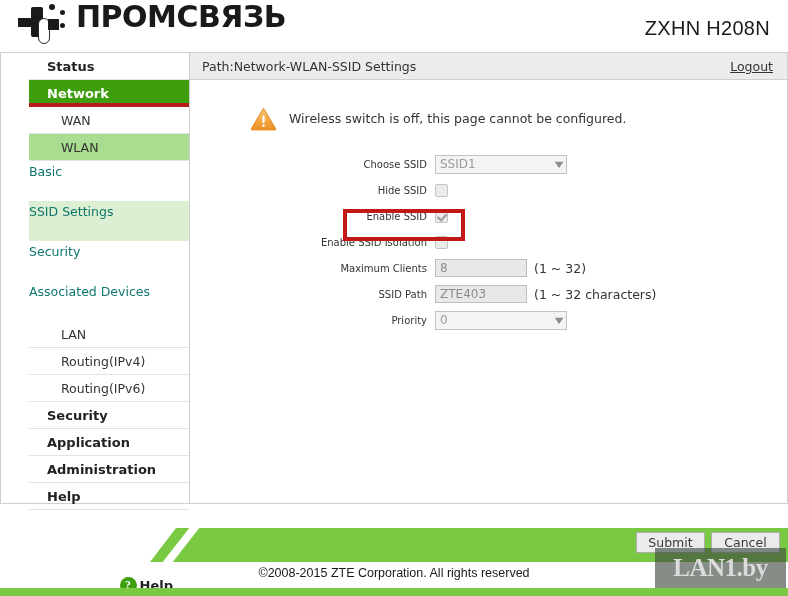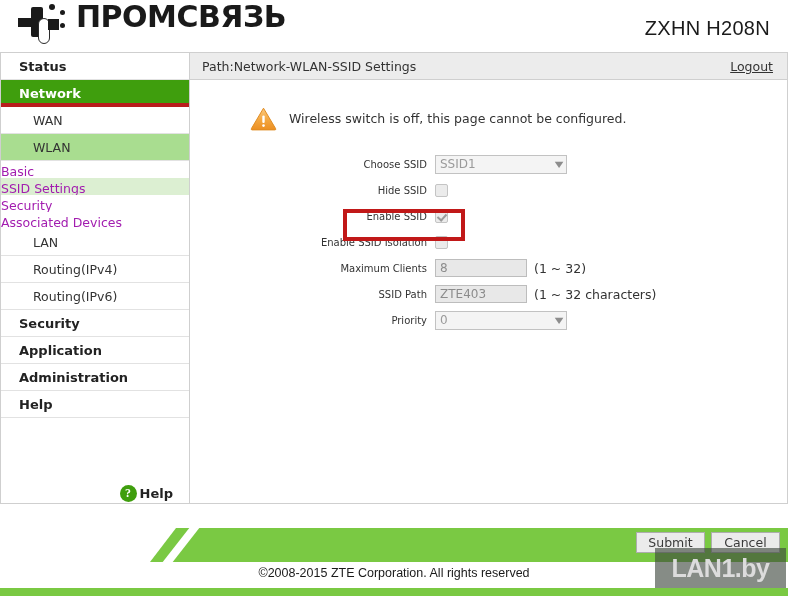--- a/index.html
+++ b/index.html
@@ -124,43 +124,44 @@
   }
   .nav-item {
     position: relative;
     height: 27px;
     line-height: 27px;
     border-bottom: 1px solid #e2e2e2;
     white-space: nowrap;
     overflow: hidden;
     font-size: 12.5px;
     cursor: pointer;
+    margin-left: 28px;
   }
   .nav-item.top {
     font-weight: bold;
     color: #222222;
     padding-left: 18px;
     font-size: 13px;
   }
   .nav-item.top.active {
     background: #3f9e0d;
     color: #ffffff;
     border-bottom: 4px solid #b91c1c;
   }
   .nav-item.sub {
     padding-left: 32px;
     color: #333333;
   }
   .nav-item.sub.branch {
     background: #a9dd90;
   }
   .nav-item.sub2 {
-    color: #a21caf;
+    color: #0f766e;
     border-bottom: none;
-    height: 17px;
+    height: 40px;
     line-height: 22px;
   }
   .nav-item.sub2.selected {
     background: #dcefd2;
   }
   .nav-spacer-line {
     border-bottom: 1px solid #e2e2e2;
   }
   .sidebar-help {
     height: 96px;
@@ -391,21 +392,21 @@
   .watermark {
     position: absolute;
     right: 2px;
     bottom: 8px;
     width: 131px;
     height: 40px;
     background: rgba(60,70,60,0.62);
     display: flex;
     align-items: center;
     justify-content: center;
-    font-family: Liberation Sans, sans-serif;
+    font-family: Liberation Serif, serif;
     font-size: 25px;
     font-weight: bold;
     letter-spacing: -0.5px;
     color: #dcdcdc;
   }
 </style>
 </head>
 <body>
 
 <div class="header">

